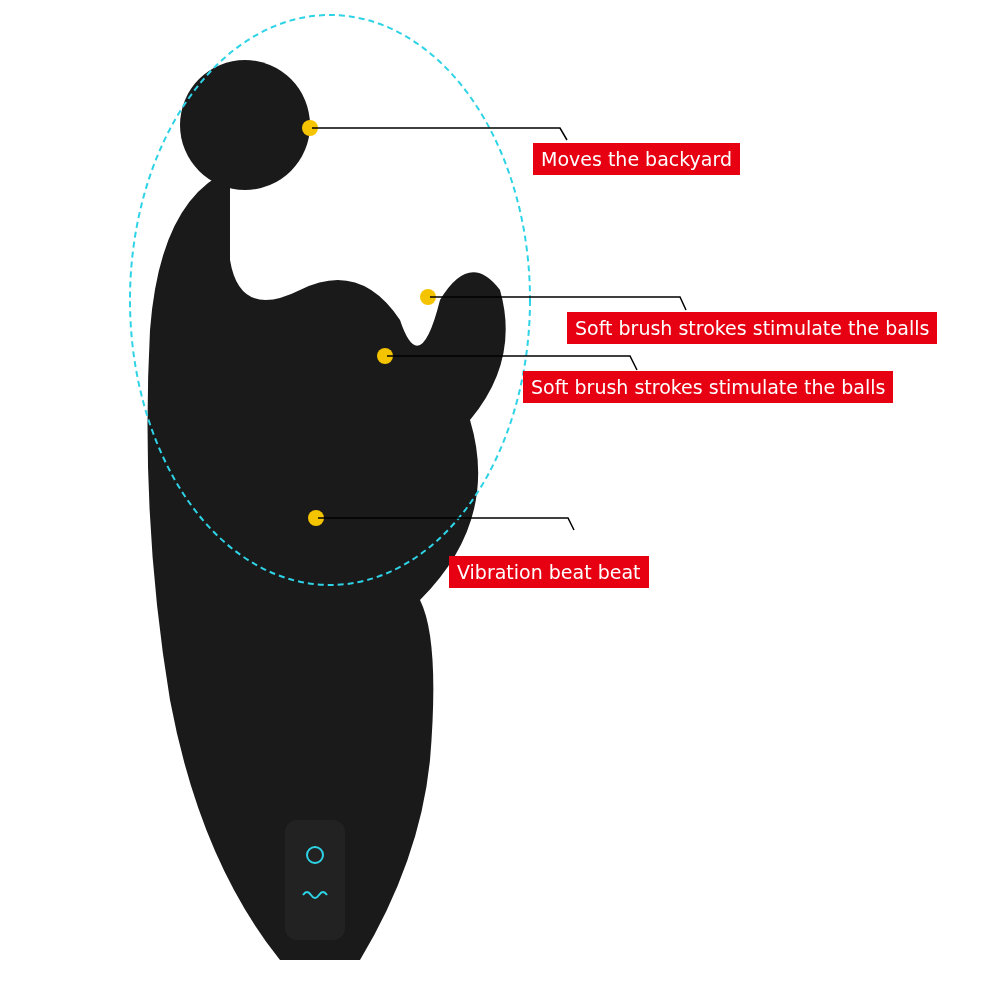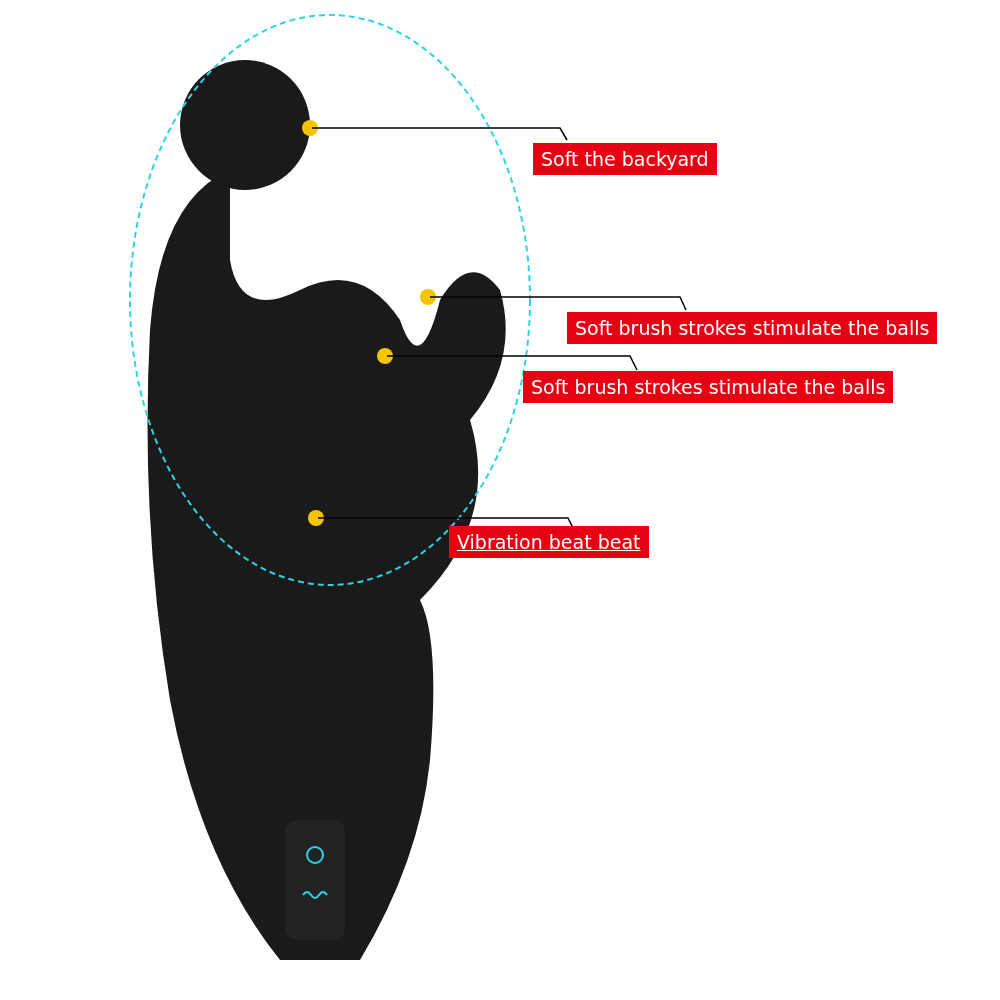--- a/index.html
+++ b/index.html
@@ -35,17 +35,17 @@
     </g>
   </svg>
 
   <svg class="lines" width="1000" height="1000">
     <polyline points="312,128 560,128 567,140" fill="none" stroke="#000" stroke-width="1.5"></polyline>
     <polyline points="430,297 680,297 686,310" fill="none" stroke="#000" stroke-width="1.5"></polyline>
     <polyline points="387,356 630,356 637,370" fill="none" stroke="#000" stroke-width="1.5"></polyline>
     <polyline points="318,518 568,518 574,530" fill="none" stroke="#000" stroke-width="1.5"></polyline>
   </svg>
 
-  <div class="label" style="left:533px; top:143px;">Soft the backyard</div>
+  <div class="label" style="left:533px; top:143px;">Moves the backyard</div>
   <div class="label" style="left:567px; top:312px;">Soft brush strokes stimulate the balls</div>
   <div class="label" style="left:523px; top:371px;">Soft brush strokes stimulate the balls</div>
-  <div class="label" style="left:449px; top:526px;text-decoration:underline;">Vibration beat beat</div>
+  <div class="label" style="left:449px; top:556px;">Vibration beat beat</div>
 </div>
 
 </body></html>

